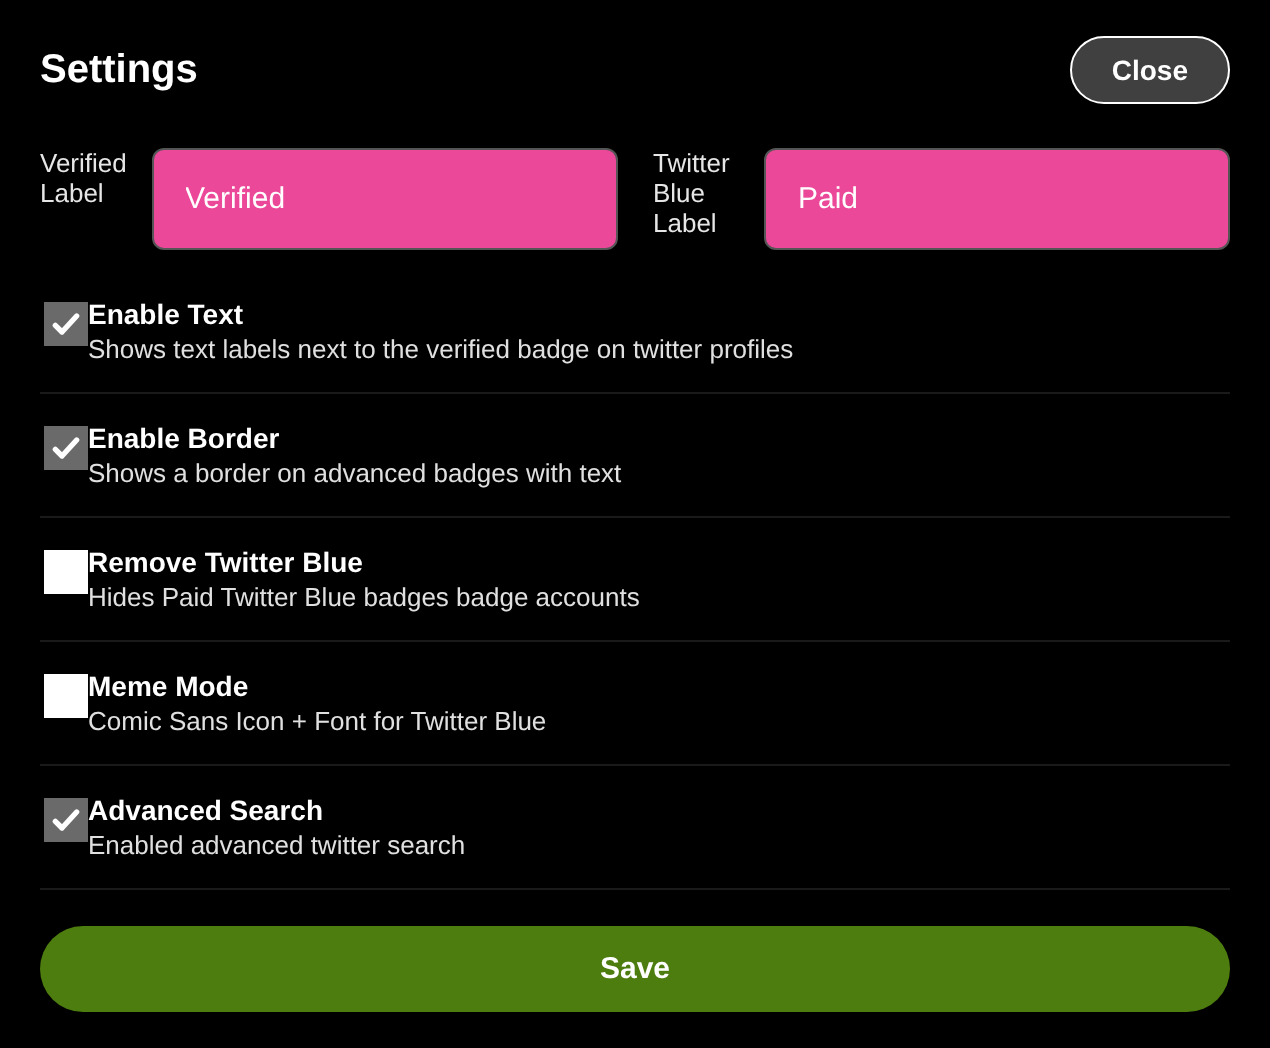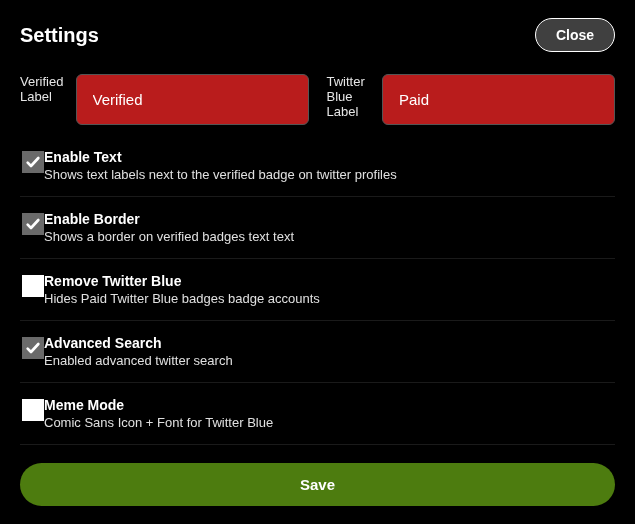--- a/index.html
+++ b/index.html
@@ -44,21 +44,21 @@
     display: flex;
     flex-direction: row;
   }
   .field-label {
     font-size: 13px;
     font-weight: 400;
     color: #e6e6e6;
     margin-bottom: 6px;
   }
   .field-input {
-    background: #b91c1c;
+    background: #ec4899;
     border: 1px solid #555;
     border-radius: 6px;
     color: #fff;
     font-size: 15px;
     padding: 14px 16px;
   }
   .options {
     margin-top: 10px;
   }
   .option-row {
@@ -145,44 +145,44 @@
         </div>
       </div>
       <div class="option-row">
         <div class="checkbox checked">
           <svg width="16" height="16" viewBox="0 0 24 24" fill="none" stroke="#fff" stroke-width="4" stroke-linecap="round" stroke-linejoin="round">
             <polyline points="4 13 9 18 20 6"></polyline>
           </svg>
         </div>
         <div class="option-text">
           <div class="option-title">Enable Border</div>
-          <div class="option-desc">Shows a border on verified badges text text</div>
+          <div class="option-desc">Shows a border on advanced badges with text</div>
         </div>
       </div>
       <div class="option-row">
         <div class="checkbox unchecked"></div>
         <div class="option-text">
           <div class="option-title">Remove Twitter Blue</div>
           <div class="option-desc">Hides Paid Twitter Blue badges badge accounts</div>
+        </div>
+      </div>
+      <div class="option-row">
+        <div class="checkbox unchecked"></div>
+        <div class="option-text">
+          <div class="option-title">Meme Mode</div>
+          <div class="option-desc">Comic Sans Icon + Font for Twitter Blue</div>
         </div>
       </div>
       <div class="option-row">
         <div class="checkbox checked">
           <svg width="16" height="16" viewBox="0 0 24 24" fill="none" stroke="#fff" stroke-width="4" stroke-linecap="round" stroke-linejoin="round">
             <polyline points="4 13 9 18 20 6"></polyline>
           </svg>
         </div>
         <div class="option-text">
           <div class="option-title">Advanced Search</div>
           <div class="option-desc">Enabled advanced twitter search</div>
         </div>
       </div>
-      <div class="option-row">
-        <div class="checkbox unchecked"></div>
-        <div class="option-text">
-          <div class="option-title">Meme Mode</div>
-          <div class="option-desc">Comic Sans Icon + Font for Twitter Blue</div>
-        </div>
-      </div>
     </div>
 
   <button class="save-btn">Save</button>
 </div>
 
 </body></html>

